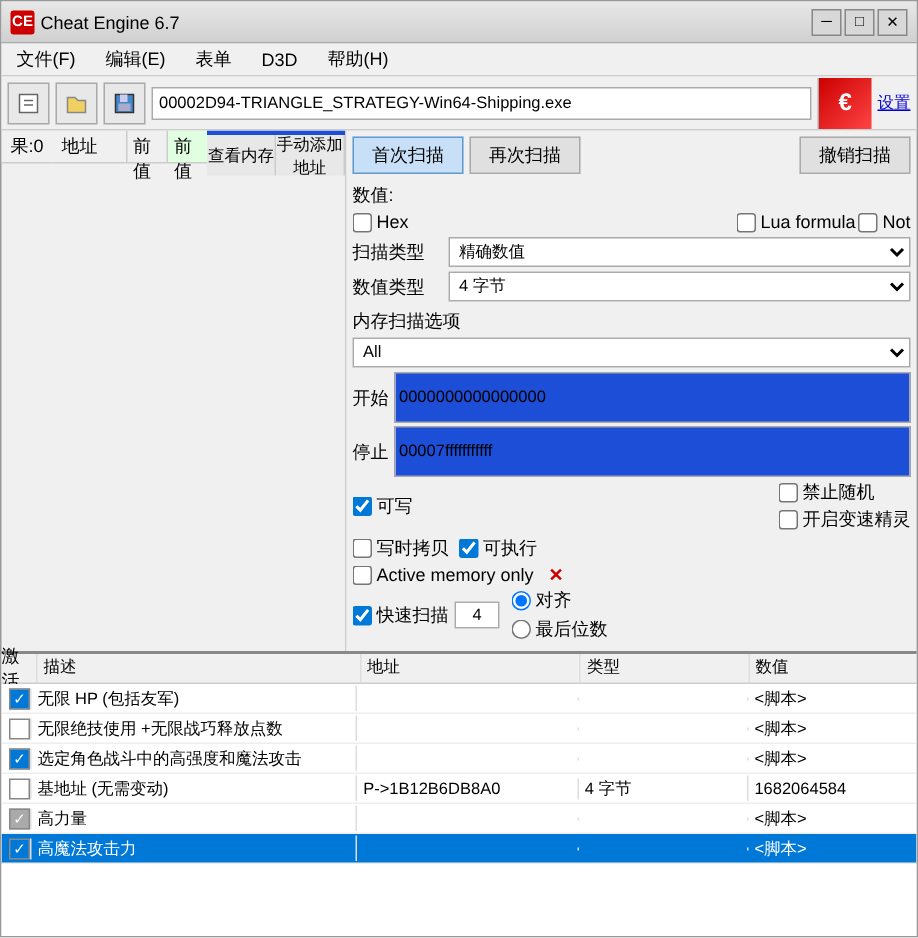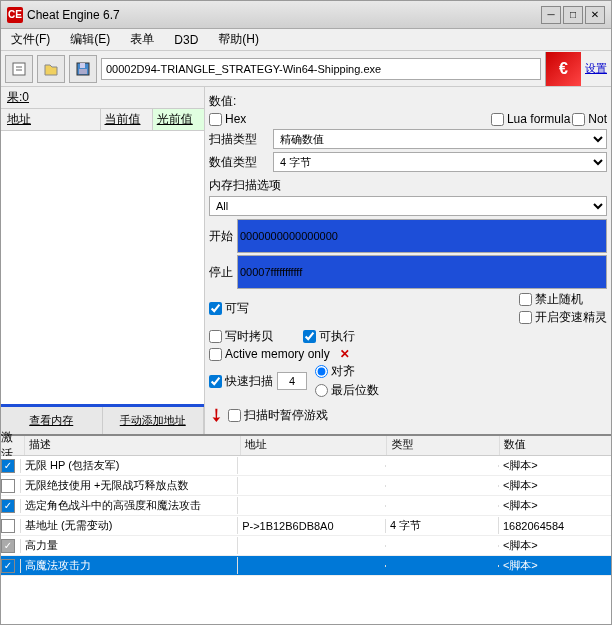--- a/index.html
+++ b/index.html
@@ -117,25 +117,24 @@
       font-weight: bold;
       font-size: 16px;
       border-left: 1px solid #aaa;
     }
     .main-content {
       display: flex;
       flex: 1;
       overflow: hidden;
     }
     .left-panel {
-      width: 204px;
-      display: flex;
-      flex-direction: column;
+      width: 230px;
+      display: flex;
+      flex-direction: row;
       border-right: 1px solid #ccc;
-      text-decoration: underline;
     }
     .result-bar {
       background: #f0f0f0;
       padding: 2px 6px;
       border-bottom: 1px solid #ccc;
       font-size: 12px;
       height: 22px;
       display: flex;
       align-items: center;
     }
@@ -337,21 +336,21 @@
       min-height: 20px;
     }
     .cheat-row.selected {
       background: #0078d7;
       color: white;
     }
     .cheat-check {
       width: 20px;
       display: flex;
       align-items: center;
-      justify-content: flex-start;
+      justify-content: flex-end;
       border-right: 1px solid #ddd;
       height: 100%;
     }
     .cheat-desc {
       flex: 3;
       padding: 1px 4px;
       font-size: 11px;
       border-right: 1px solid #ddd;
     }
     .cheat-addr {
@@ -463,20 +462,25 @@
       </div>
       <div class="result-list"></div>
       <div class="bottom-toolbar">
         <button class="bottom-btn">查看内存</button>
         <button class="bottom-btn">手动添加地址</button>
       </div>
     </div>
 
     <div class="right-panel">
 
+      <div class="scan-buttons">
+        <button class="scan-btn active">首次扫描</button>
+        <button class="scan-btn">再次扫描</button>
+        <button class="scan-btn" style="margin-left:auto;">撤销扫描</button>
+      </div>
 
       <div class="section-label">数值:</div>
 
       <div class="hex-row">
         <label class="checkbox-label">
           <input type="checkbox" style="">
           <span>Hex</span>
         </label>
         <div style="margin-left:auto; display:flex; gap:2px;">
           <label class="checkbox-label">
@@ -534,21 +538,21 @@
             <input type="checkbox" style="">
             <span>开启变速精灵</span>
           </label>
         </div>
       </div>
       <div class="check-row">
         <label class="checkbox-label">
           <input type="checkbox" style="">
           <span>写时拷贝</span>
         </label>
-        <label class="checkbox-label" style="margin-left:24px;">
+        <label class="checkbox-label" style="margin-left:1px;">
           <input type="checkbox" checked="" style="accent-color: rgb(0, 120, 215);">
           <span>可执行</span>
         </label>
       </div>
       <div class="check-row">
         <label class="checkbox-label">
           <input type="checkbox" style="">
           <span>Active memory only</span>
         </label>
         <span style="margin-left:4px; color:#cc0000; font-weight:bold; cursor:pointer;">✕</span>

